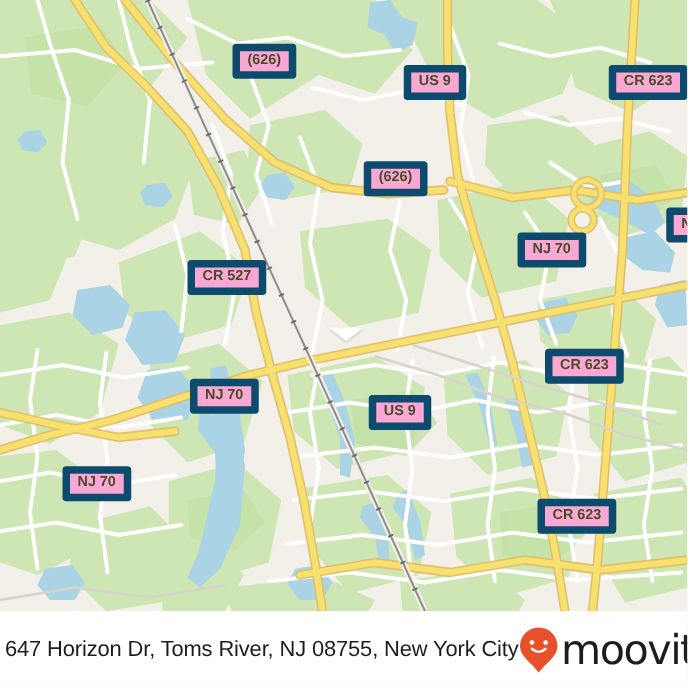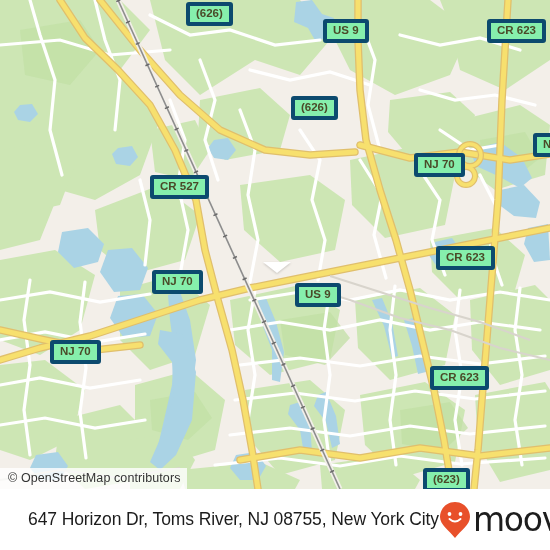--- a/index.html
+++ b/index.html
@@ -24,32 +24,32 @@
   #card-btn{height:33px;background:#fff;display:flex;align-items:center;
             justify-content:center;font-size:15.5px;color:#3c3c3c;
             font-family:"Liberation Sans",sans-serif;}
   #card-tail{position:absolute;left:263px;top:262px;width:0;height:0;
              border-left:14px solid transparent;border-right:14px solid transparent;
              border-top:11px solid #ffffff;
              filter:drop-shadow(0 1px 1px rgba(0,0,0,.18));}
 
   
   #footer{position:absolute;left:0;top:489px;width:550px;height:61px;background:#fff;
-          display:flex;align-items:center;padding:0 28px;box-sizing:border-box;}
+          display:flex;align-items:center;padding:0 4px;box-sizing:border-box;}
   #footer-addr{font-size:17.5px;color:#1c1c1c;white-space:nowrap;
                font-family:"Liberation Sans",sans-serif;letter-spacing:-.1px;}
   #brand{margin-left:auto;display:flex;align-items:center;gap:2px;}
   #brand-word{font-size:33px;color:#1d1d1d;letter-spacing:-1.2px;line-height:33px;
               font-family:"DejaVu Sans",sans-serif;font-weight:400;}
 
   
-  .shield{position:absolute;background:#86efac;border:4px solid #0c4a6e;
+  .shield{position:absolute;background:#f9a8d4;border:6px solid #0c4a6e;
           border-radius:3px;color:#4a4a28;font-weight:bold;font-size:11.5px;
           padding:1px 6px 2px;line-height:13px;white-space:nowrap;
-          font-family:"Liberation Sans",sans-serif;box-sizing:border-box;}
+          font-family:"Liberation Sans",sans-serif;box-sizing:border-box;margin-top:33px;}
 </style>
 </head>
 <body>
 
 <div id="app">
 
   <div id="map">
     <svg width="550" height="489" viewBox="0 0 550 489">
       <defs>
         <clipPath id="clipMap">
@@ -206,21 +206,20 @@
 
         <g stroke="#d8d4cc" stroke-width="2" fill="none">
           <path d="M300,285 L350,300 L400,318 L450,330 L500,348 L550,360"></path>
           <path d="M330,276 L380,292 L430,308 L480,322 L530,340"></path>
           <path d="M0,480 L60,470 L120,478 L180,468"></path>
         </g>
 
       </g>
     </svg>
 
-    <div class="attrib">© OpenStreetMap contributors</div>
   </div>
 
   <div id="shields">
       <div class="shield" style="left: 186px; top: 2px;">(626)</div>
       <div class="shield" style="left: 323px; top: 19px;">US 9</div>
       <div class="shield" style="left: 487px; top: 19px;">CR 623</div>
       <div class="shield" style="left: 291px; top: 96px;">(626)</div>
       <div class="shield" style="left: 533px; top: 133px;">NJ</div>
       <div class="shield" style="left: 414px; top: 153px;">NJ 70</div>
       <div class="shield" style="left: 150px; top: 175px;">CR 527</div>

